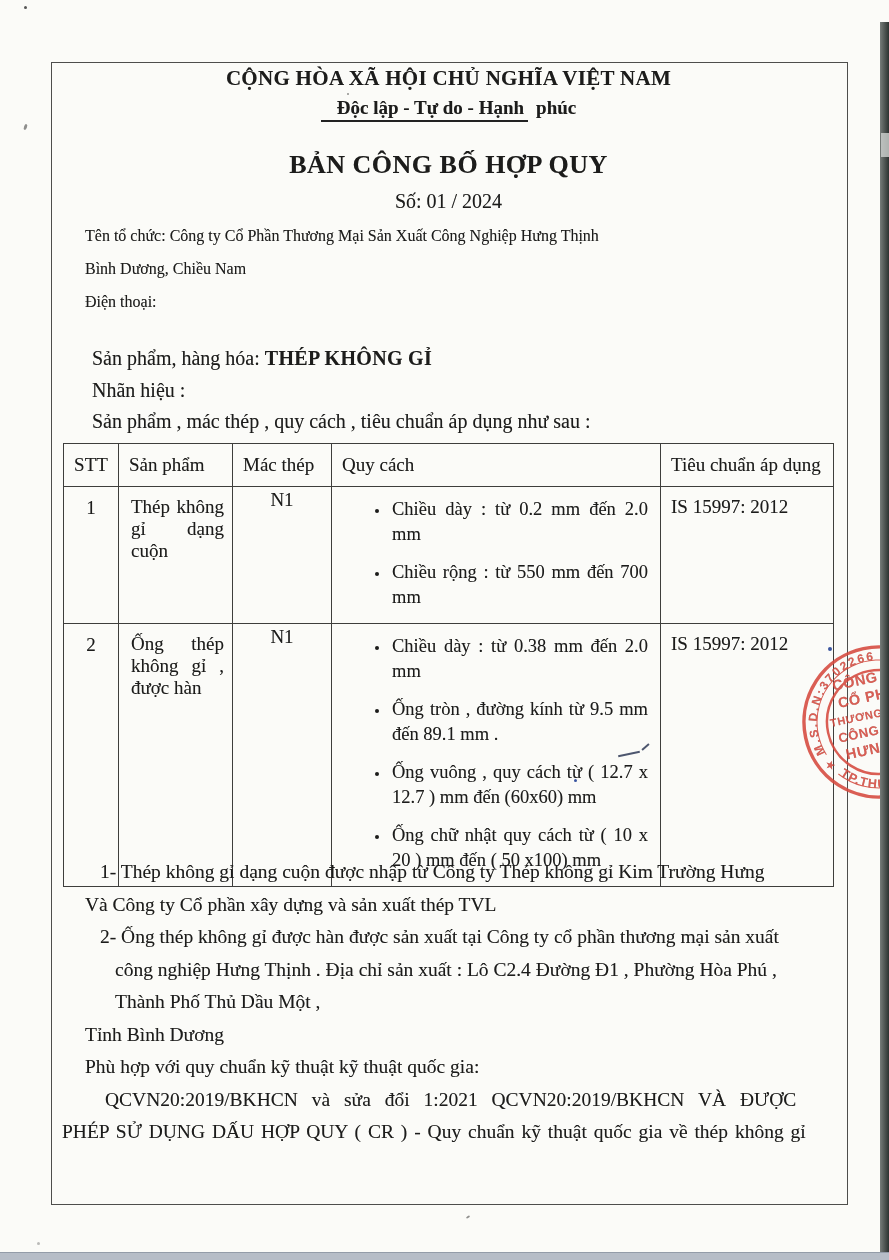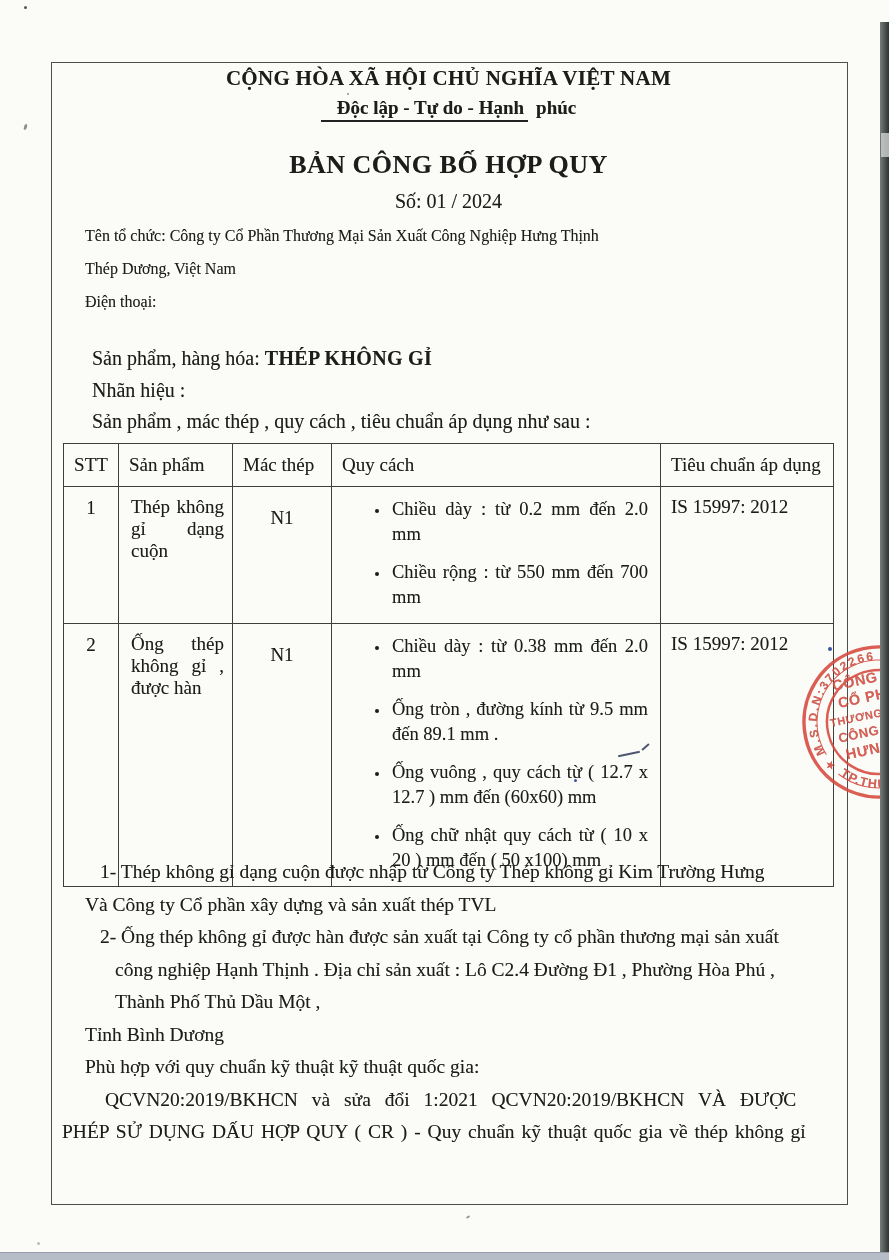--- a/index.html
+++ b/index.html
@@ -24,21 +24,21 @@
   .intro-line{position:absolute;left:92px;top:410px;font-size:20px;white-space:nowrap;}
 
   .spec-table{position:absolute;left:63px;top:443px;width:770px;border-collapse:collapse;table-layout:fixed;font-size:19px;}
   .spec-table th,.spec-table td{border:1.8px solid #3e3e3c;font-weight:normal;vertical-align:top;}
   .spec-table thead th{height:38px;vertical-align:middle;text-align:left;padding:2px 10px;white-space:nowrap;}
   .spec-table th.c-stt{text-align:center;padding:2px 2px;}
   td.c-stt{text-align:center;padding-top:10px;}
   tbody tr:nth-child(1){height:99px;}
   tbody tr:nth-child(2){height:232px;}
   td.c-prod{padding:9px 8px 0 12px;text-align:justify;}
-  td.c-grade{padding-top:20px;text-align:center;}
+  td.c-grade{padding-top:2px;text-align:center;}
   td.c-spec{padding:0 12px 0 0;}
   .spec-list{margin:10px 0 0;padding-left:58px;}
   .spec-list li{padding-left:2px;margin-bottom:13px;text-align:justify;font-size:18.5px;line-height:1.35;}
   .spec-list li::marker{font-size:13px;}
   td.c-std{padding:9px 6px 0 10px;}
 
   .notes{position:absolute;left:85px;top:856px;width:722px;}
   .note-line{font-size:19.5px;line-height:32.5px;white-space:nowrap;}
   .note-line.indent1{padding-left:15px;}
   .note-line.indent2{padding-left:30px;}
@@ -69,21 +69,21 @@
 
   <div class="centered national-title">CỘNG HÒA XÃ HỘI CHỦ NGHĨA VIỆT NAM</div>
   <div class="centered motto">
     <span class="motto-main">Độc lập - Tự do - Hạnh</span><span class="motto-tail">phúc</span>
   </div>
   <div class="centered doc-title">BẢN CÔNG BỐ HỢP QUY</div>
   <div class="centered doc-number">Số: 01 / 2024</div>
 
   <div class="info-block" id="info-block">
       <div class="info-line">Tên tổ chức: Công ty Cổ Phần Thương Mại Sản Xuất Công Nghiệp Hưng Thịnh</div>
-      <div class="info-line">Thép Dương, Việt Nam</div>
+      <div class="info-line">Bình Dương, Chiều Nam</div>
       <div class="info-line">Điện thoại:</div>
     </div>
 
   <div class="product-line">
     <span>Sản phẩm, hàng hóa:</span>
     <b>THÉP KHÔNG GỈ</b>
   </div>
   <div class="brand-line">Nhãn hiệu :</div>
   <div class="intro-line">Sản phẩm , mác thép , quy cách , tiêu chuẩn áp dụng như sau :</div>
 
@@ -131,21 +131,21 @@
           </td>
           <td class="c-std">IS 15997: 2012</td>
         </tr>
       </tbody>
   </table>
 
   <div class="notes" id="notes-block">
       <div class="note-line indent1">1-  Thép không gỉ dạng cuộn được nhập từ Công ty Thép không gỉ Kim Trường Hưng</div>
       <div class="note-line">Và Công ty Cổ phần xây dựng và sản xuất thép TVL</div>
       <div class="note-line indent1">2-  Ống thép không gỉ được hàn được sản xuất tại Công ty cổ phần thương mại sản xuất</div>
-      <div class="note-line indent2">công nghiệp Hạnh Thịnh . Địa chỉ sản xuất : Lô C2.4 Đường Đ1 , Phường Hòa Phú ,</div>
+      <div class="note-line indent2">công nghiệp Hưng Thịnh . Địa chỉ sản xuất : Lô C2.4 Đường Đ1 , Phường Hòa Phú ,</div>
       <div class="note-line indent2">Thành Phố Thủ Dầu Một ,</div>
       <div class="note-line">Tỉnh Bình Dương</div>
       <div class="note-line">Phù hợp với quy chuẩn kỹ thuật kỹ thuật quốc gia:</div>
       <div class="note-line qcvn">QCVN20:2019/BKHCN và sửa đổi 1:2021 QCVN20:2019/BKHCN VÀ ĐƯỢC</div>
       <div class="note-line outdent">PHÉP SỬ DỤNG DẤU HỢP QUY ( CR ) -  Quy chuẩn kỹ thuật quốc gia về thép không gỉ</div>
     </div>
 
   <svg class="stamp" id="company-stamp" width="200" height="200" viewBox="-100 -100 200 200" style="color: rgb(214, 73, 62);">
     <g transform="rotate(-12)">
       <circle r="75" stroke-width="3.5"></circle>

